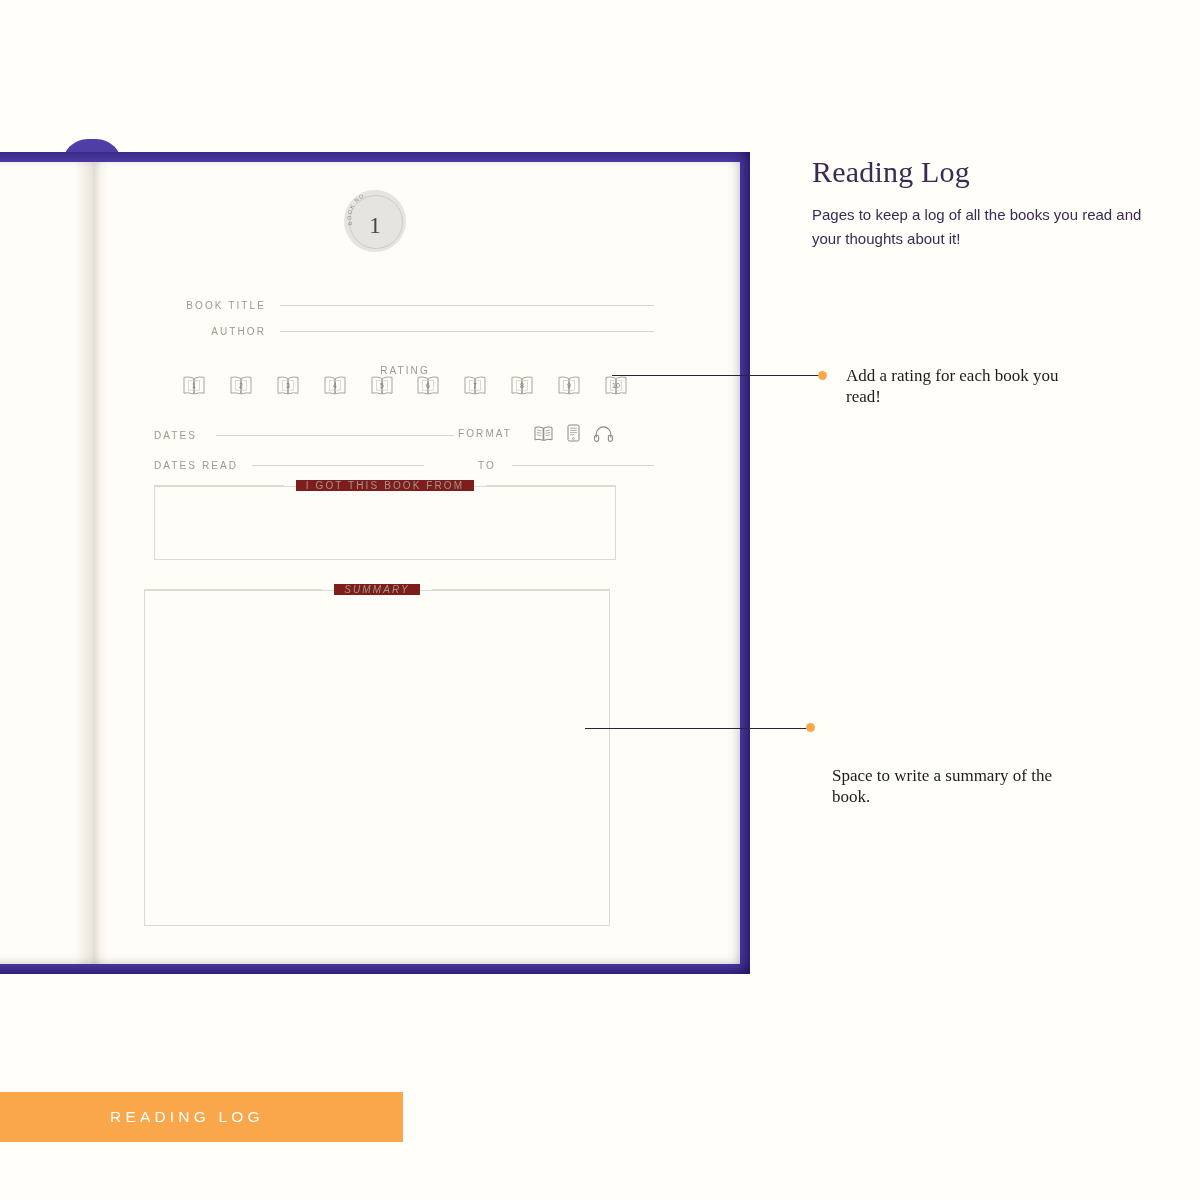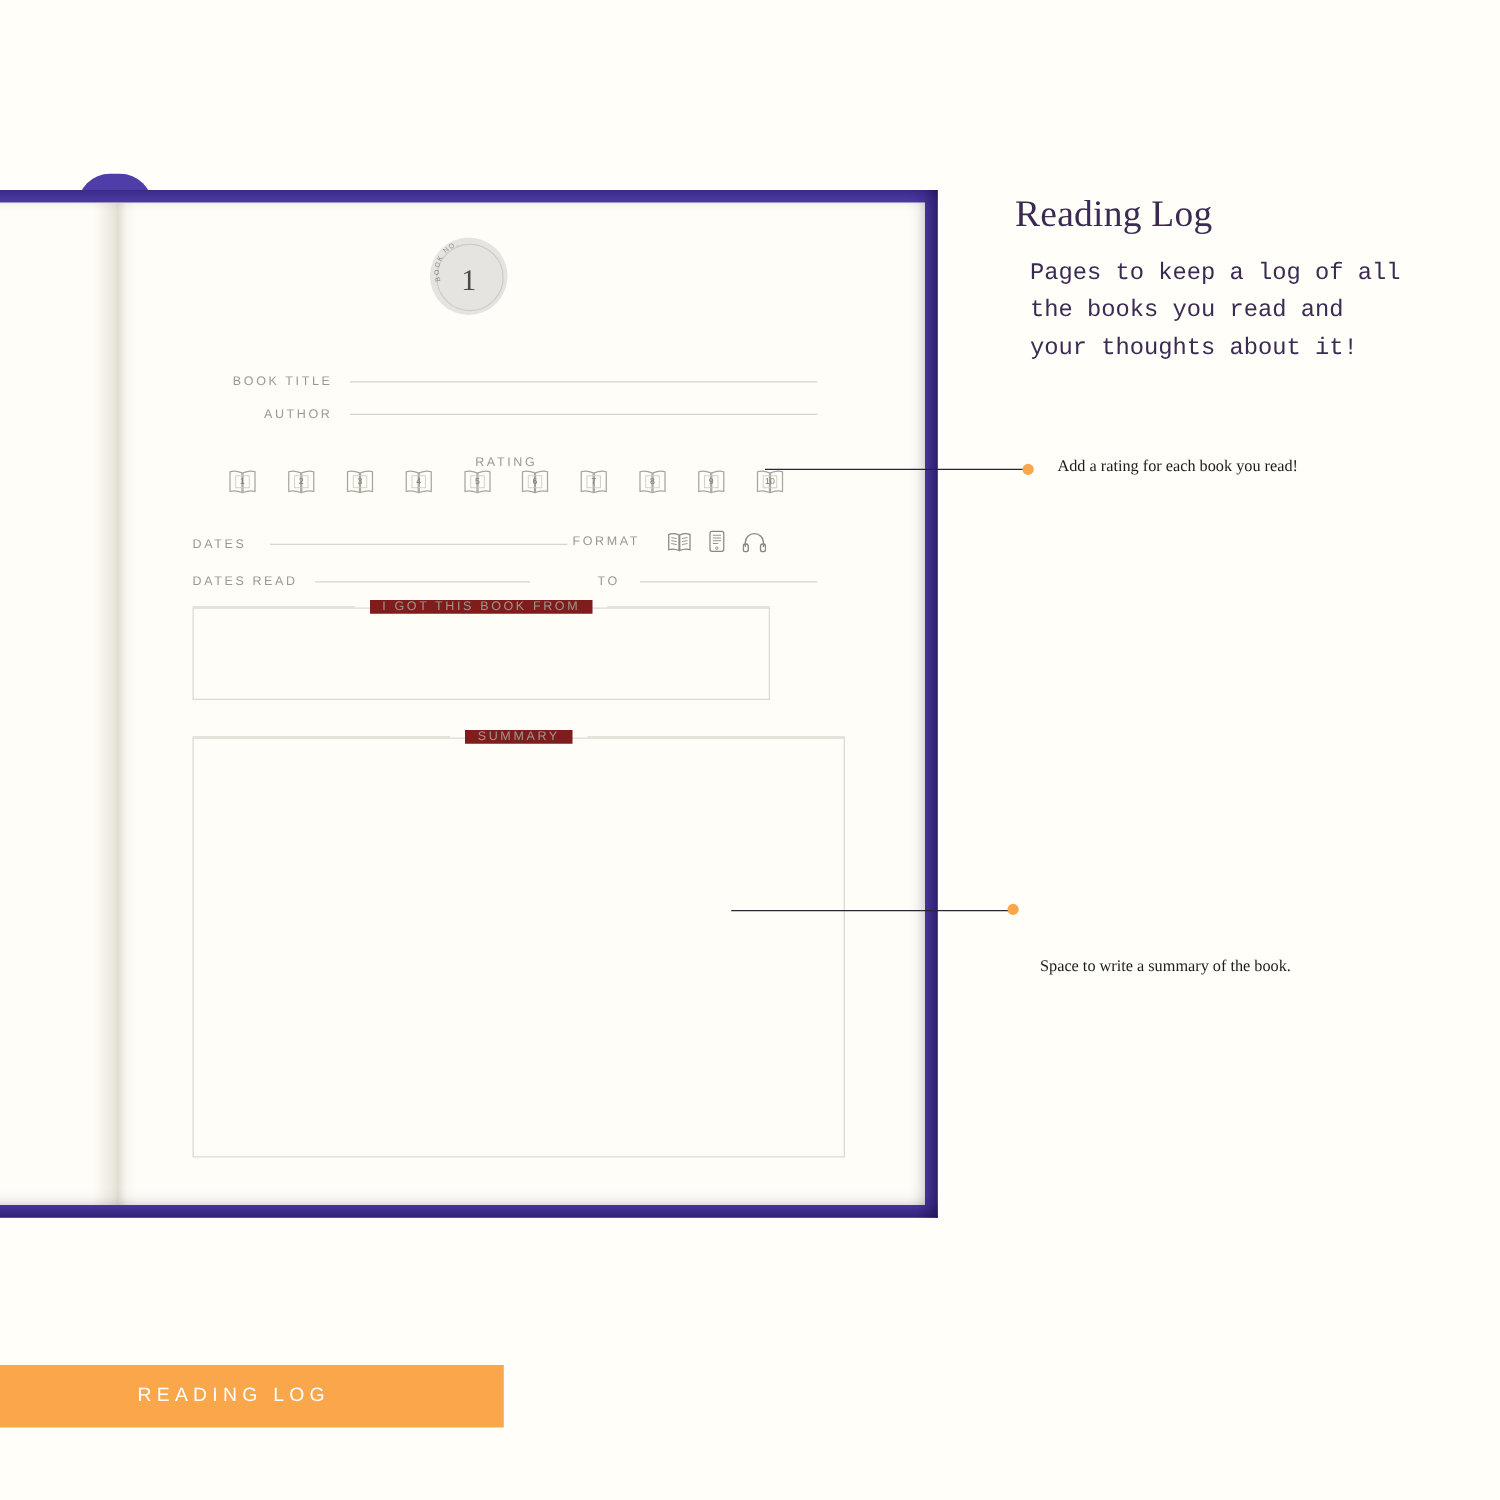--- a/index.html
+++ b/index.html
@@ -62,31 +62,31 @@
   .r-dates .lbl.t{margin:0 16px 0 54px;}
   .r-dates .rule.b{flex:1;}
 
   .boxwrap{position:absolute;}
   .box{border:1px solid #DEDAD2;background:transparent;}
   .boxhead{position:absolute;top:-6px;left:0;width:100%;display:flex;align-items:center;gap:12px;}
   .boxhead .hr{flex:1;height:1px;background:#DEDAD2;}
   .boxhead .lbl{background:#7f1d1d;padding:0 10px;}
   .got{left:14px;top:296px;width:462px;}
   .got .box{height:72px;}
-  .summ{left:14px;top:400px;width:522px;}
+  .summ{left:4px;top:400px;width:466px;font-style:italic;}
   .summ .box{height:334px;}
 
   
   #right{position:absolute;left:812px;top:155px;width:330px;}
   .rl-title{font-family:"Liberation Serif",serif;font-size:30px;color:#3B2B52;
     letter-spacing:.2px;margin:0 0 14px 0;font-weight:400;}
-  .rl-sub{font-family:Liberation Mono, monospace;font-size:19px;line-height:1.58;
-    color:#3B2B52;margin:12px;}
-
-  .callout{position:absolute;font-family:"Liberation Serif",serif;font-size:13px;
+  .rl-sub{font-family:Liberation Sans, sans-serif;font-size:15px;line-height:1.58;
+    color:#3B2B52;margin:0;}
+
+  .callout{position:absolute;font-family:"Liberation Serif",serif;font-size:17px;
     line-height:1.25;color:#1C1C1C;width:250px;}
   .c1{left:846px;top:365px;}
   .c2{left:832px;top:717px;margin-top:48px;}
   .dot{position:absolute;width:9px;height:9px;border-radius:50%;background:#F9A74A;}
   .d1{left:818px;top:371px;}
   .d2{left:806px;top:723px;}
   .leader{position:absolute;height:1px;background:#2B2438;}
   .l1{left:612px;top:375px;width:210px;}
   .l2{left:585px;top:728px;width:225px;}
 

